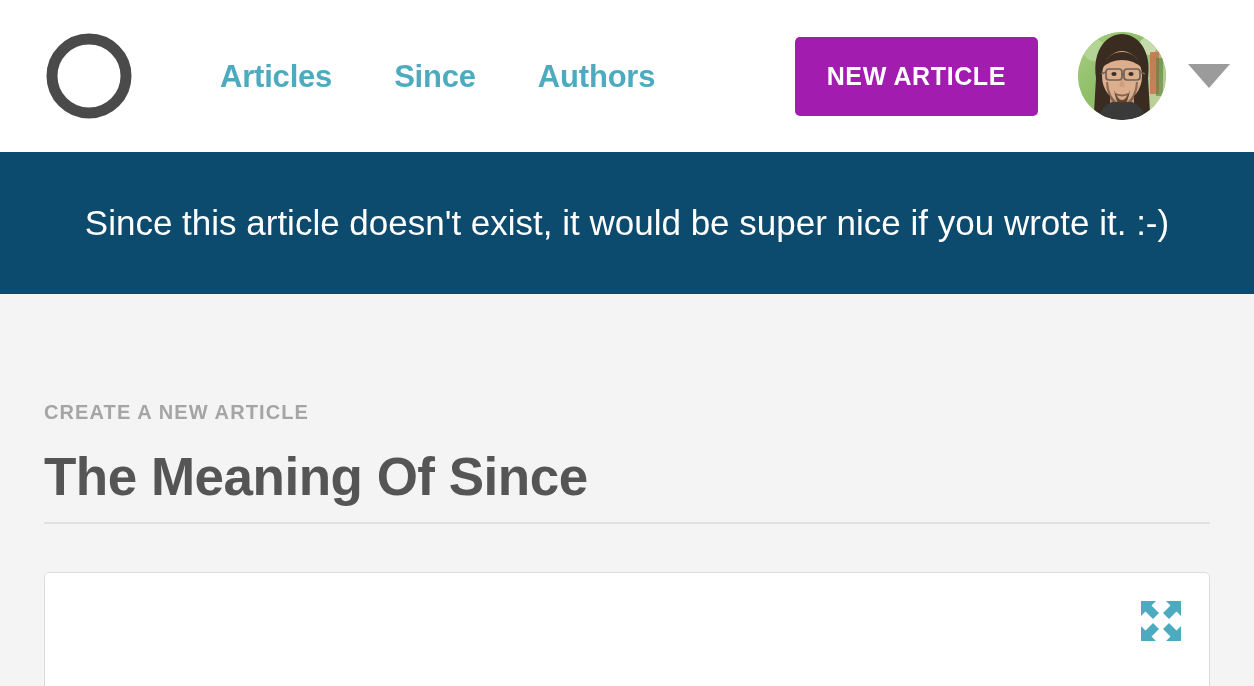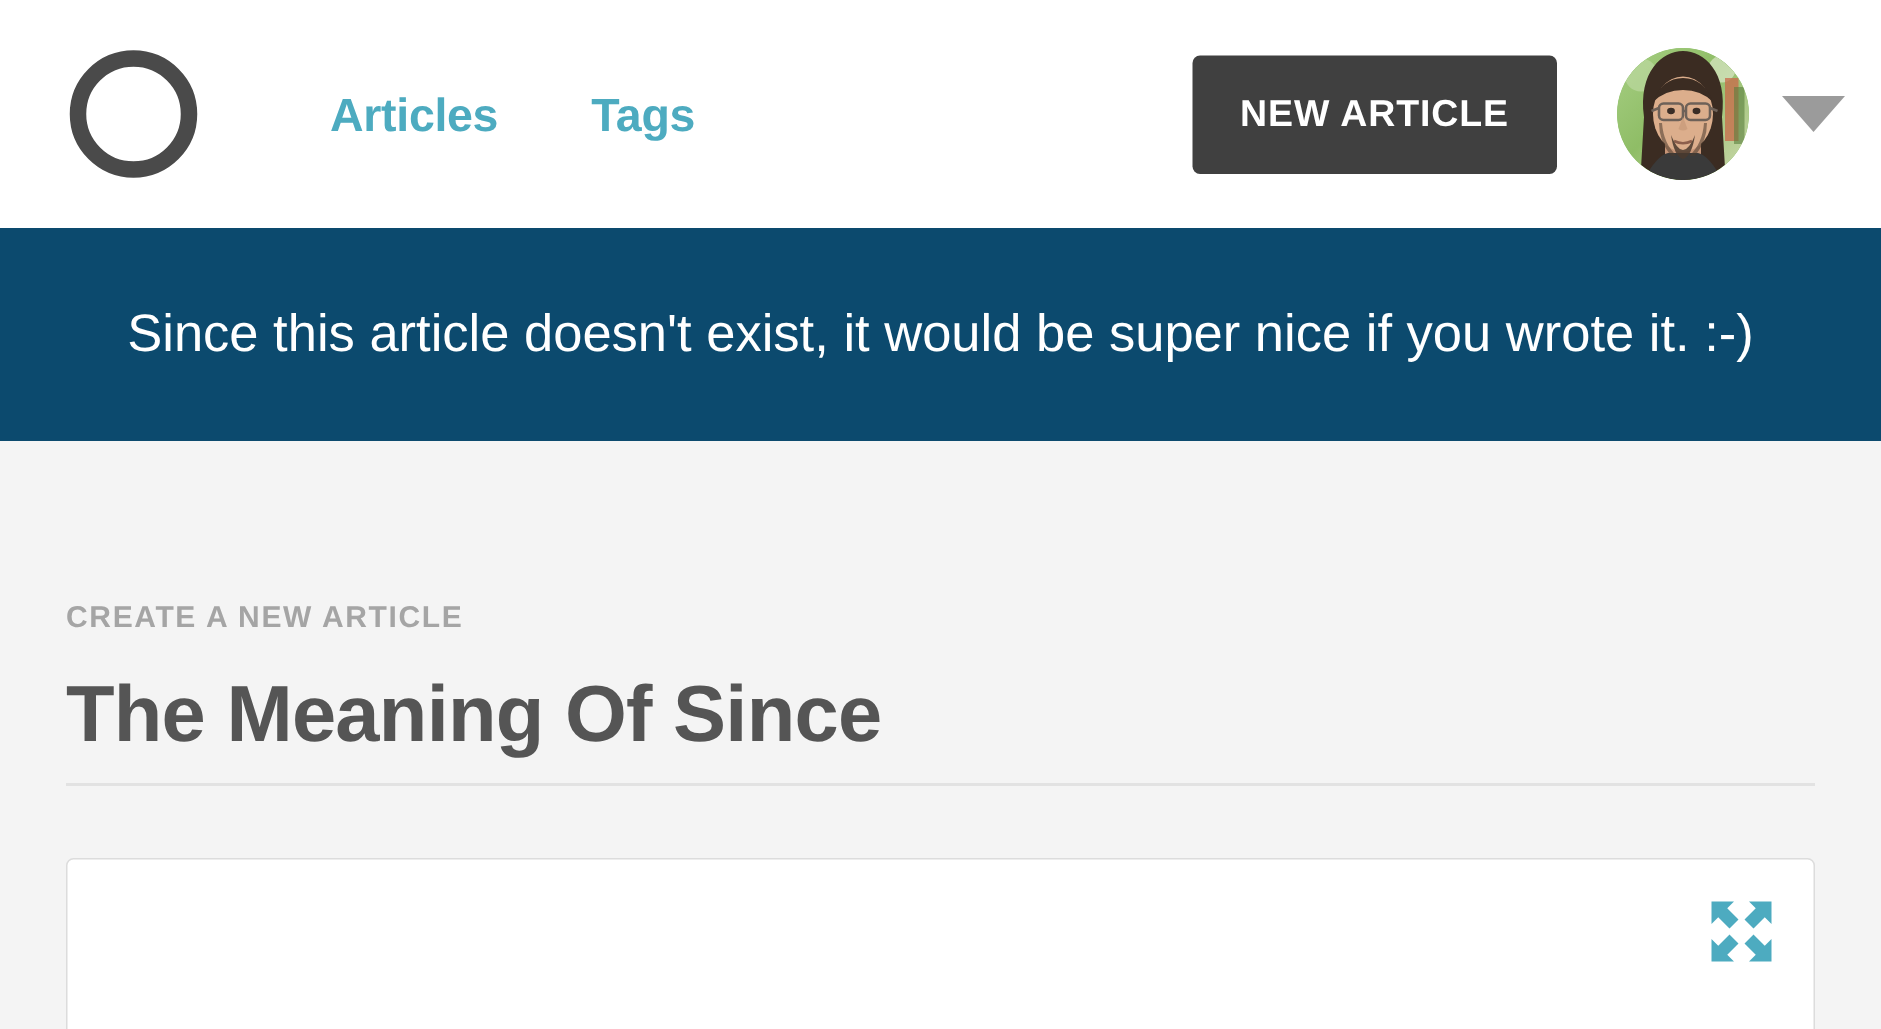--- a/index.html
+++ b/index.html
@@ -55,21 +55,21 @@
   }
   .nav-link:last-child { margin-right: 0; }
 
   .header-right {
     margin-left: auto;
     display: flex;
     align-items: center;
   }
 
   .new-article-btn {
-    background: #404040;
+    background: #a21caf;
     color: #ffffff;
     border: none;
     border-radius: 5px;
     font-family: "Liberation Sans", sans-serif;
     font-size: 25px;
     font-weight: bold;
     letter-spacing: 0.6px;
     height: 79px;
     padding: 0 32px;
     cursor: pointer;
@@ -181,21 +181,22 @@
 <div class="header">
 
   <a class="brand-logo-link" href="#" style="display:flex;align-items:center;text-decoration:none;">
     <svg class="brand-logo" viewBox="0 0 90 90" aria-hidden="true">
       <circle cx="45" cy="45" r="37" fill="none" stroke="#4a4a4a" stroke-width="11"></circle>
     </svg>
   </a>
 
   <nav class="nav">
     <a class="nav-link" href="#">Articles</a>
-    <a class="nav-link" href="#">Tags</a>
+    <a class="nav-link" href="#">Since</a>
+    <a class="nav-link" href="#">Authors</a>
   </nav>
 
   <div class="header-right">
     <button class="new-article-btn">NEW ARTICLE</button>
 
     <div class="avatar-wrap">
       <div class="avatar">
         <svg viewBox="0 0 88 88" width="88" height="88" aria-hidden="true">
           <defs>
             <clipPath id="avclip">

